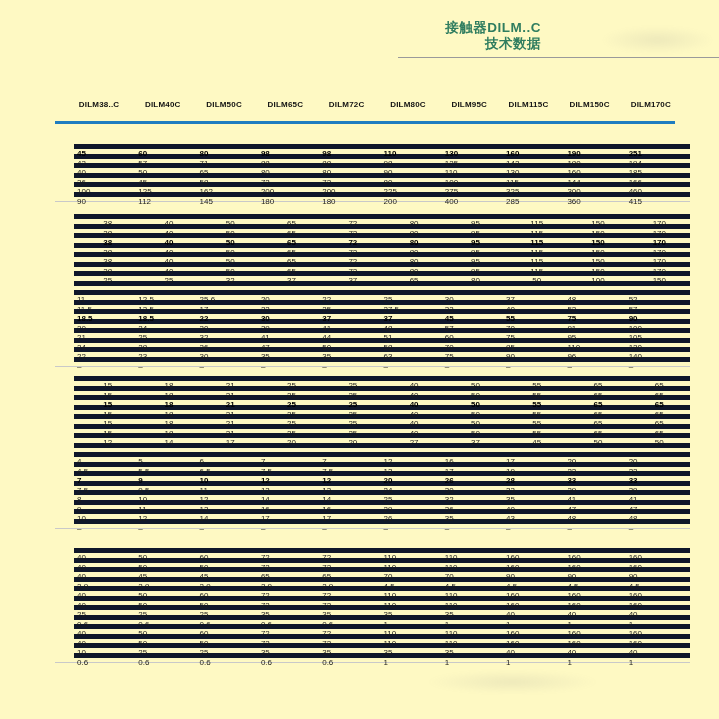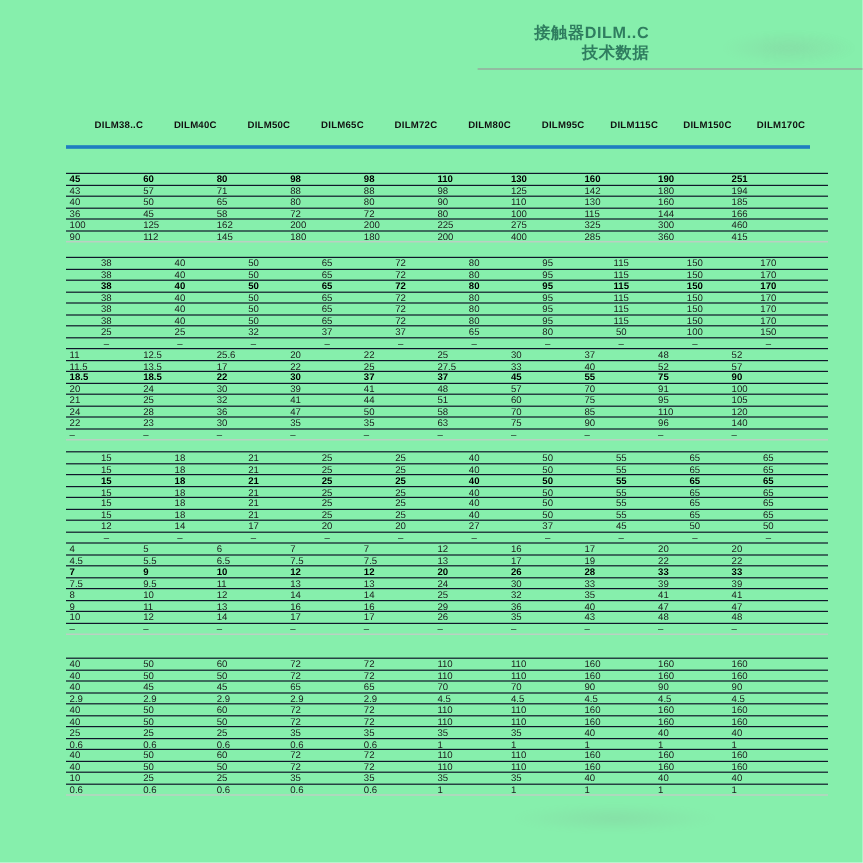--- a/index.html
+++ b/index.html
@@ -1,20 +1,20 @@
 <!DOCTYPE html>
 <html><head>
 <meta charset="utf-8">
 <style>
   html, body { margin: 0; padding: 0; background: #ffffff; }
   .page {
     position: relative;
     width: 719px;
     height: 719px;
-    background: #86efac;
+    background: #fef9c3;
     font-family: "Liberation Sans", sans-serif;
     overflow: hidden;
   }
   .title-block {
     position: absolute;
     top: 20px;
     right: 178px;
     text-align: right;
     color: #2f7d5f;
     font-weight: bold;
@@ -61,24 +61,25 @@
   }
   .block { border-bottom: 1px solid #c9c9c9; }
   .block.no-close { border-bottom: none; text-align: center; }
   .block.gap-sm { margin-top: 9px; }
   .block.gap-md { margin-top: 12px; }
   .block.gap-lg { margin-top: 19px; }
   .row {
     display: grid;
     grid-template-columns: repeat(10, 61.3px);
     padding-left: 3px;
-    border-top: 1px solid #0f172a;
+    border-top: 5px solid #0f172a;
     height: 9.5px;
     box-sizing: border-box;
     align-items: center;
+    margin-left: 19px;
   }
   .row.bold { font-weight: bold; color: #000000; }
   .cell { display: block; white-space: nowrap; }
   .smudge {
     position: absolute;
     background: radial-gradient(ellipse at center, #8a8a8a 0%, rgba(255,255,255,0) 70%);
     opacity: 0.14;
     filter: blur(2px);
     pointer-events: none;
   }

